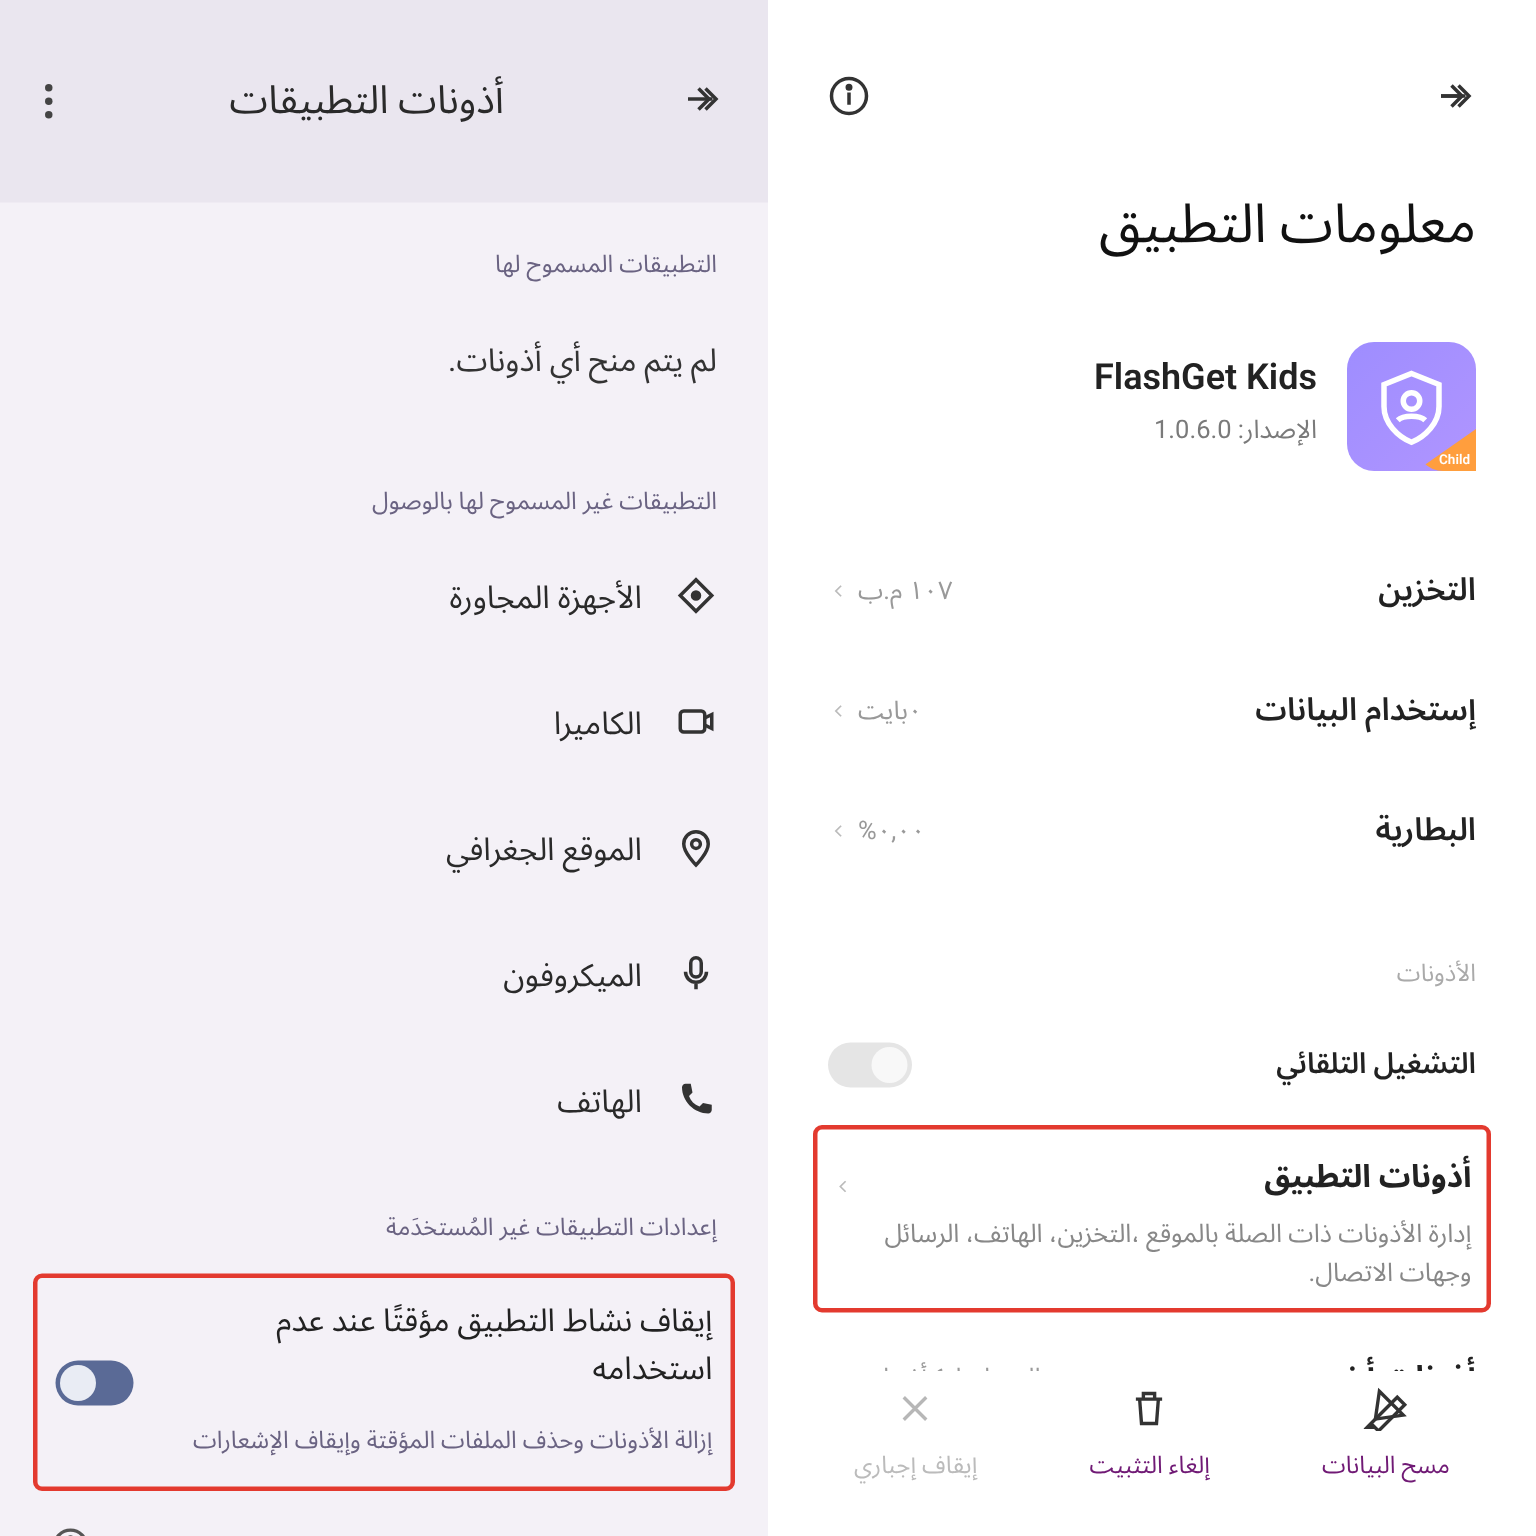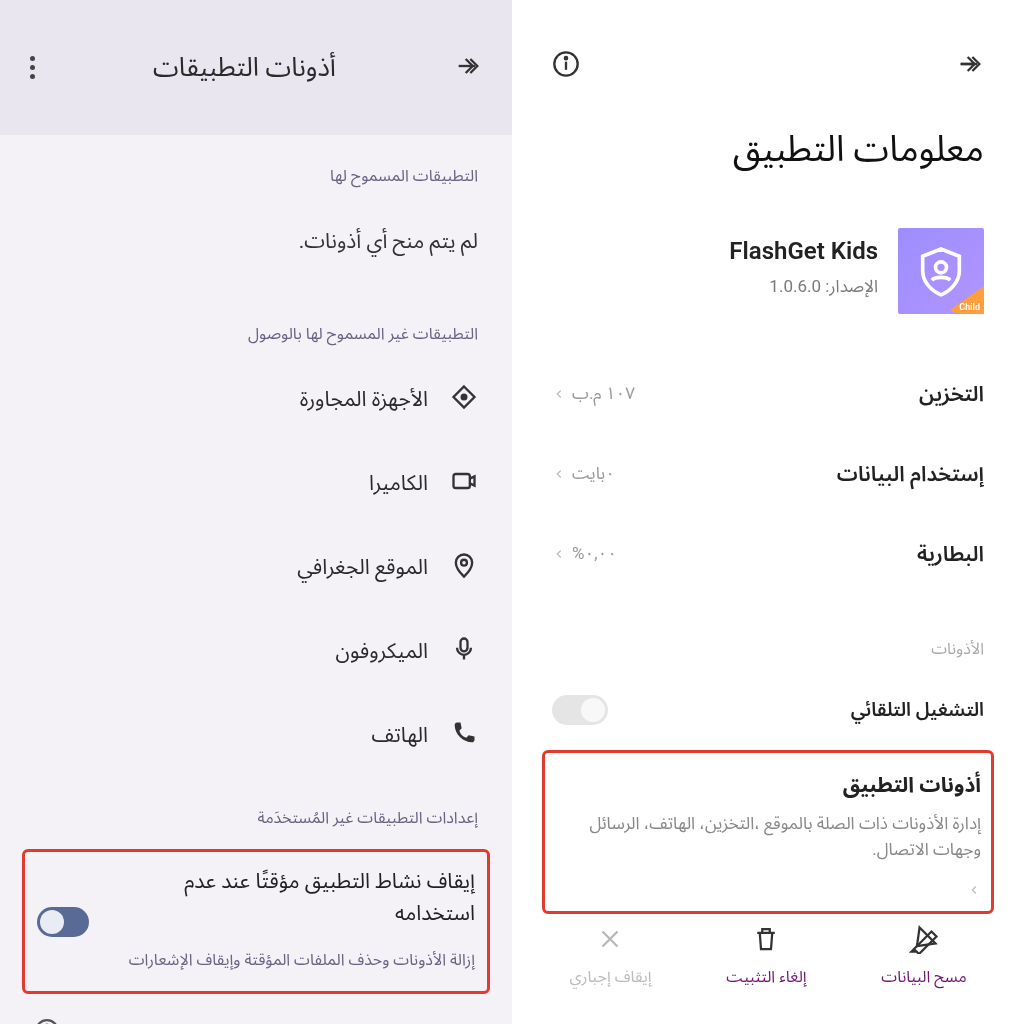--- a/index.html
+++ b/index.html
@@ -36,21 +36,21 @@
   }
   .ri-app {
     display: flex;
     align-items: center;
     justify-content: flex-start;
     gap: 20px;
     padding: 0 40px 40px 40px;
   }
   .ri-app-icon {
     width: 86px; height: 86px;
-    border-radius: 2px;
+    border-radius: 18px;
     background: linear-gradient(135deg, #9e8dff, #b095ff);
     position: relative;
     display:flex; align-items:center; justify-content:center;
   }
   .ri-app-icon .badge {
     position: absolute; bottom: 0; right: 0;
     width: 40px; height: 28px;
     background: #ff9e3d;
     border-bottom-left-radius: 18px;
     clip-path: polygon(100% 0, 100% 100%, 0 100%);
@@ -90,21 +90,21 @@
     width:24px; height:24px; border-radius:50%;
     background:#f8f8f8;
   }
   .ri-perm-block {
     border: 3px solid #e33a2f;
     border-radius:6px;
     margin: 6px 30px 0 30px;
     padding: 10px 10px;
   }
   .ri-perm-block .row {
-    display:flex; align-items:flex-start; justify-content:space-between;flex-direction:column;
+    display:flex; align-items:flex-start; justify-content:space-between;
   }
   .ri-perm-block .title { font-size:21px; font-weight:700; color:#222;}
   .ri-perm-block .desc { font-size:17px; color:#888; margin-top:4px; line-height:1.5;}
   .ri-perm-block .chev { color:#bbb; padding-top:20px;}
   .ri-other {
     display:flex; align-items:center; justify-content:space-between;
     padding: 22px 40px 10px 40px;
   }
   .ri-other .label { font-size:21px; font-weight:700; color:#222;}
   .ri-other .value { font-size:17px; color:#999; display:flex; align-items:center; gap:6px;}

